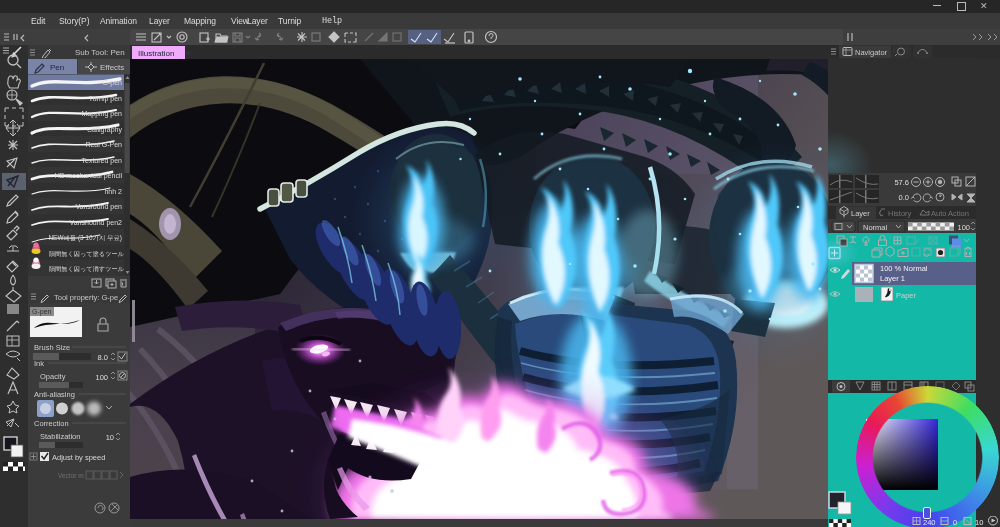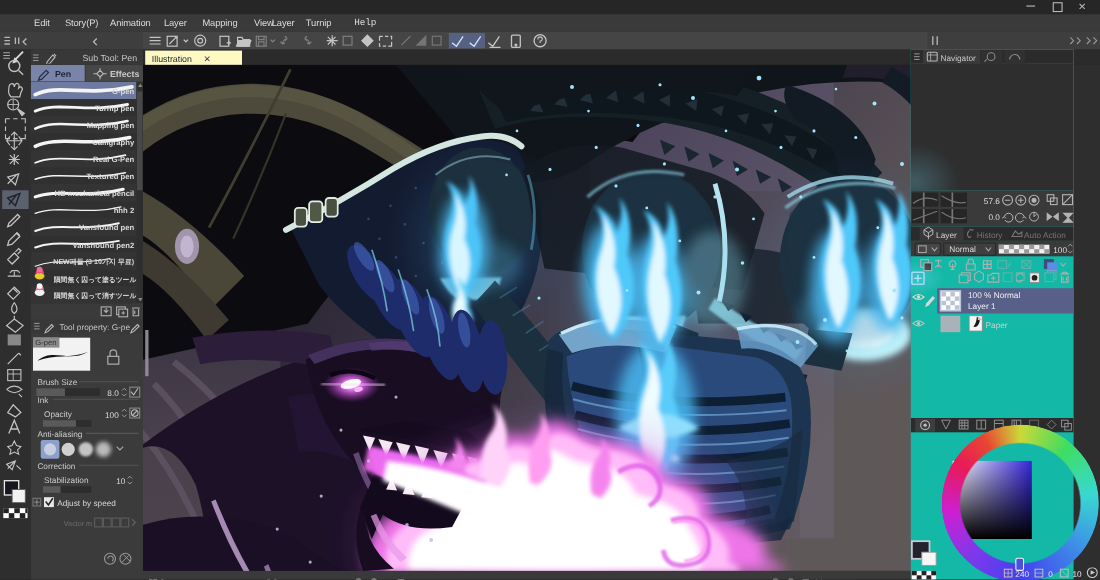--- a/index.html
+++ b/index.html
@@ -87,21 +87,21 @@
 </div>
 
 <div class="abs" style="left:0;top:45px;width:1000px;height:14px;background:#2b2b2b;"></div>
 <div class="abs" style="left:28px;top:45px;width:102px;height:14px;background:#383838;font-size:8px;color:#c8c8c8;">
   <svg style="position:absolute;left:1px;top:2px;" width="24" height="11" viewBox="0 0 24 11">
         <path d="M1,3 h5 M1,5.5 h5 M1,8 h5" stroke="#999" stroke-width="0.9"></path>
         <path d="M14,9 l5,-6 2,2 -5,6 -3,1 z M20,2 l2,2" stroke="#bbb" fill="none"></path>
       </svg>
       <span style="position:absolute;left:27px;top:3px;padding-left:20px;">Sub Tool: Pen</span>
 </div>
-<div class="abs" style="left:132px;top:46px;width:88px;height:13px;background:#fef9c3;font-size:8px;color:#1c2030;">
+<div class="abs" style="left:132px;top:46px;width:53px;height:13px;background:#f0abfc;font-size:8px;color:#1c2030;">
   <span style="position:absolute;left:6px;top:3px;">Illustration</span>
   <span style="position:absolute;left:53px;top:3px;color:#333a52;">✕</span>
 </div>
 
 <div class="abs" id="toolstrip" style="left:0;top:45px;width:28px;height:482px;background:#2e2e2e;opacity:1;">
 <svg width="28" height="482" viewBox="0 0 28 482" xmlns="http://www.w3.org/2000/svg">
 <path d="M3,3 h6 M3,5.5 h6 M3,8 h6" stroke="#aaa" stroke-width="1"></path>
 <path d="M14,9 l7,-7 m-5.5,8.5 l-3,1 l1,-3 z" stroke="#ddd" stroke-width="1.6"></path>
 <rect x="2" y="128" width="24" height="17" fill="#5c6170"></rect>
 <g stroke="#c2c2c2" stroke-width="1.3" fill="none">
@@ -143,21 +143,21 @@
 <rect x="3" y="417" width="22" height="9" fill="#ffffff"></rect>
 <rect x="3" y="417" width="5" height="4.5" fill="#222"></rect>
           <rect x="13" y="417" width="5" height="4.5" fill="#222"></rect>
           <rect x="23" y="417" width="2" height="4.5" fill="#222"></rect>
 <rect x="8" y="421.5" width="5" height="4.5" fill="#222"></rect>
           <rect x="18" y="421.5" width="5" height="4.5" fill="#222"></rect>
 </g>
 </svg>
 </div>
 
-<div class="abs" id="subtool" style="left:28px;top:59px;width:102px;height:231px;background:#3a3a3a;font-weight:bold;">
+<div class="abs" id="subtool" style="left:28px;top:59px;width:102px;height:231px;background:#3a3a3a;">
 <svg width="102" height="231" viewBox="0 0 102 231" xmlns="http://www.w3.org/2000/svg">
 <rect x="0" y="0" width="49" height="15" fill="#7a84a8"></rect>
 <rect x="50" y="0" width="52" height="15" fill="#474747"></rect>
 <path d="M8,11 l6,-6 2,2 -6,6 -3,1 z" stroke="#2a3046" fill="none" stroke-width="1.2"></path>
 <text x="22" y="11" font-size="8" fill="#20263a" font-family="Liberation Sans">Pen</text>
 <path d="M60,8 l3,-3 3,3 -3,3 z M60,8 h-3 M66,8 h3 M63,5 v-2 M63,11 v2" stroke="#bbb" fill="none"></path>
 <text x="72" y="11" font-size="8" fill="#c8c8c8" font-family="Liberation Sans">Effects</text>
 <g font-family="Liberation Sans" font-size="7" fill="#dcdcdc" text-anchor="end">
 <rect x="0" y="15.5" width="96" height="15.5" fill="#6e7aa0"></rect>
 <rect x="0" y="31" width="96" height="15.5" fill="#303030"></rect>

